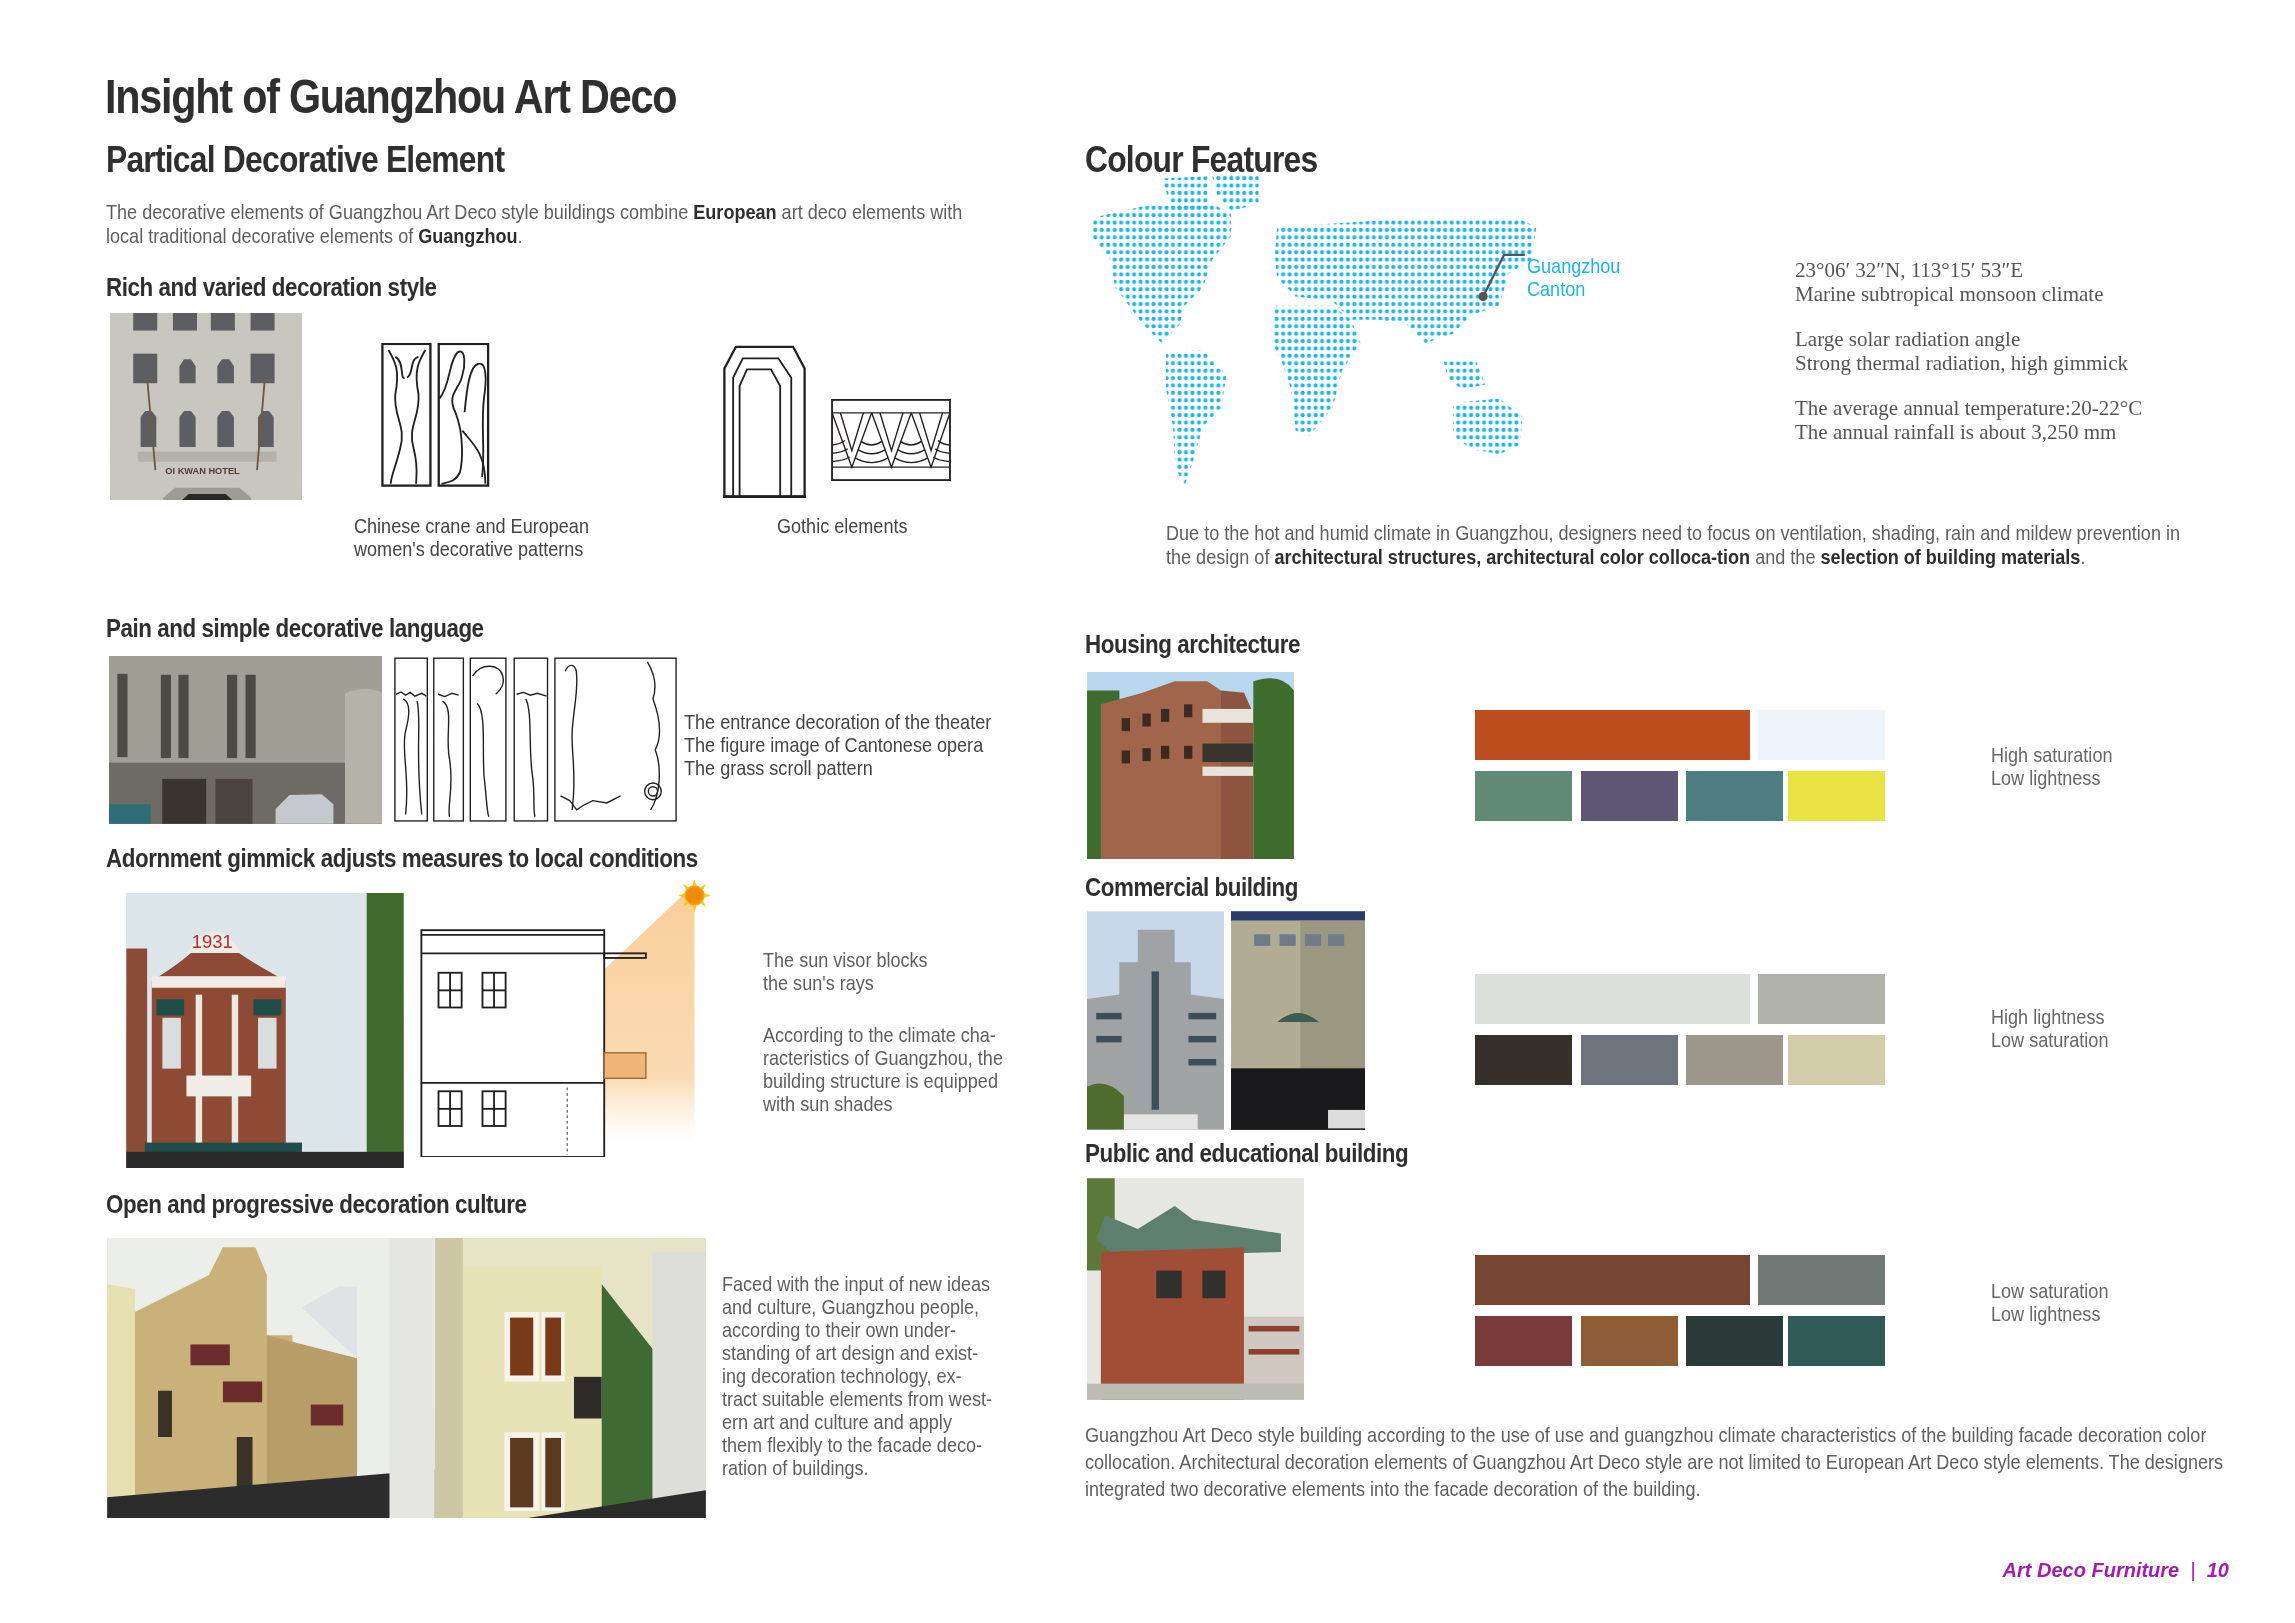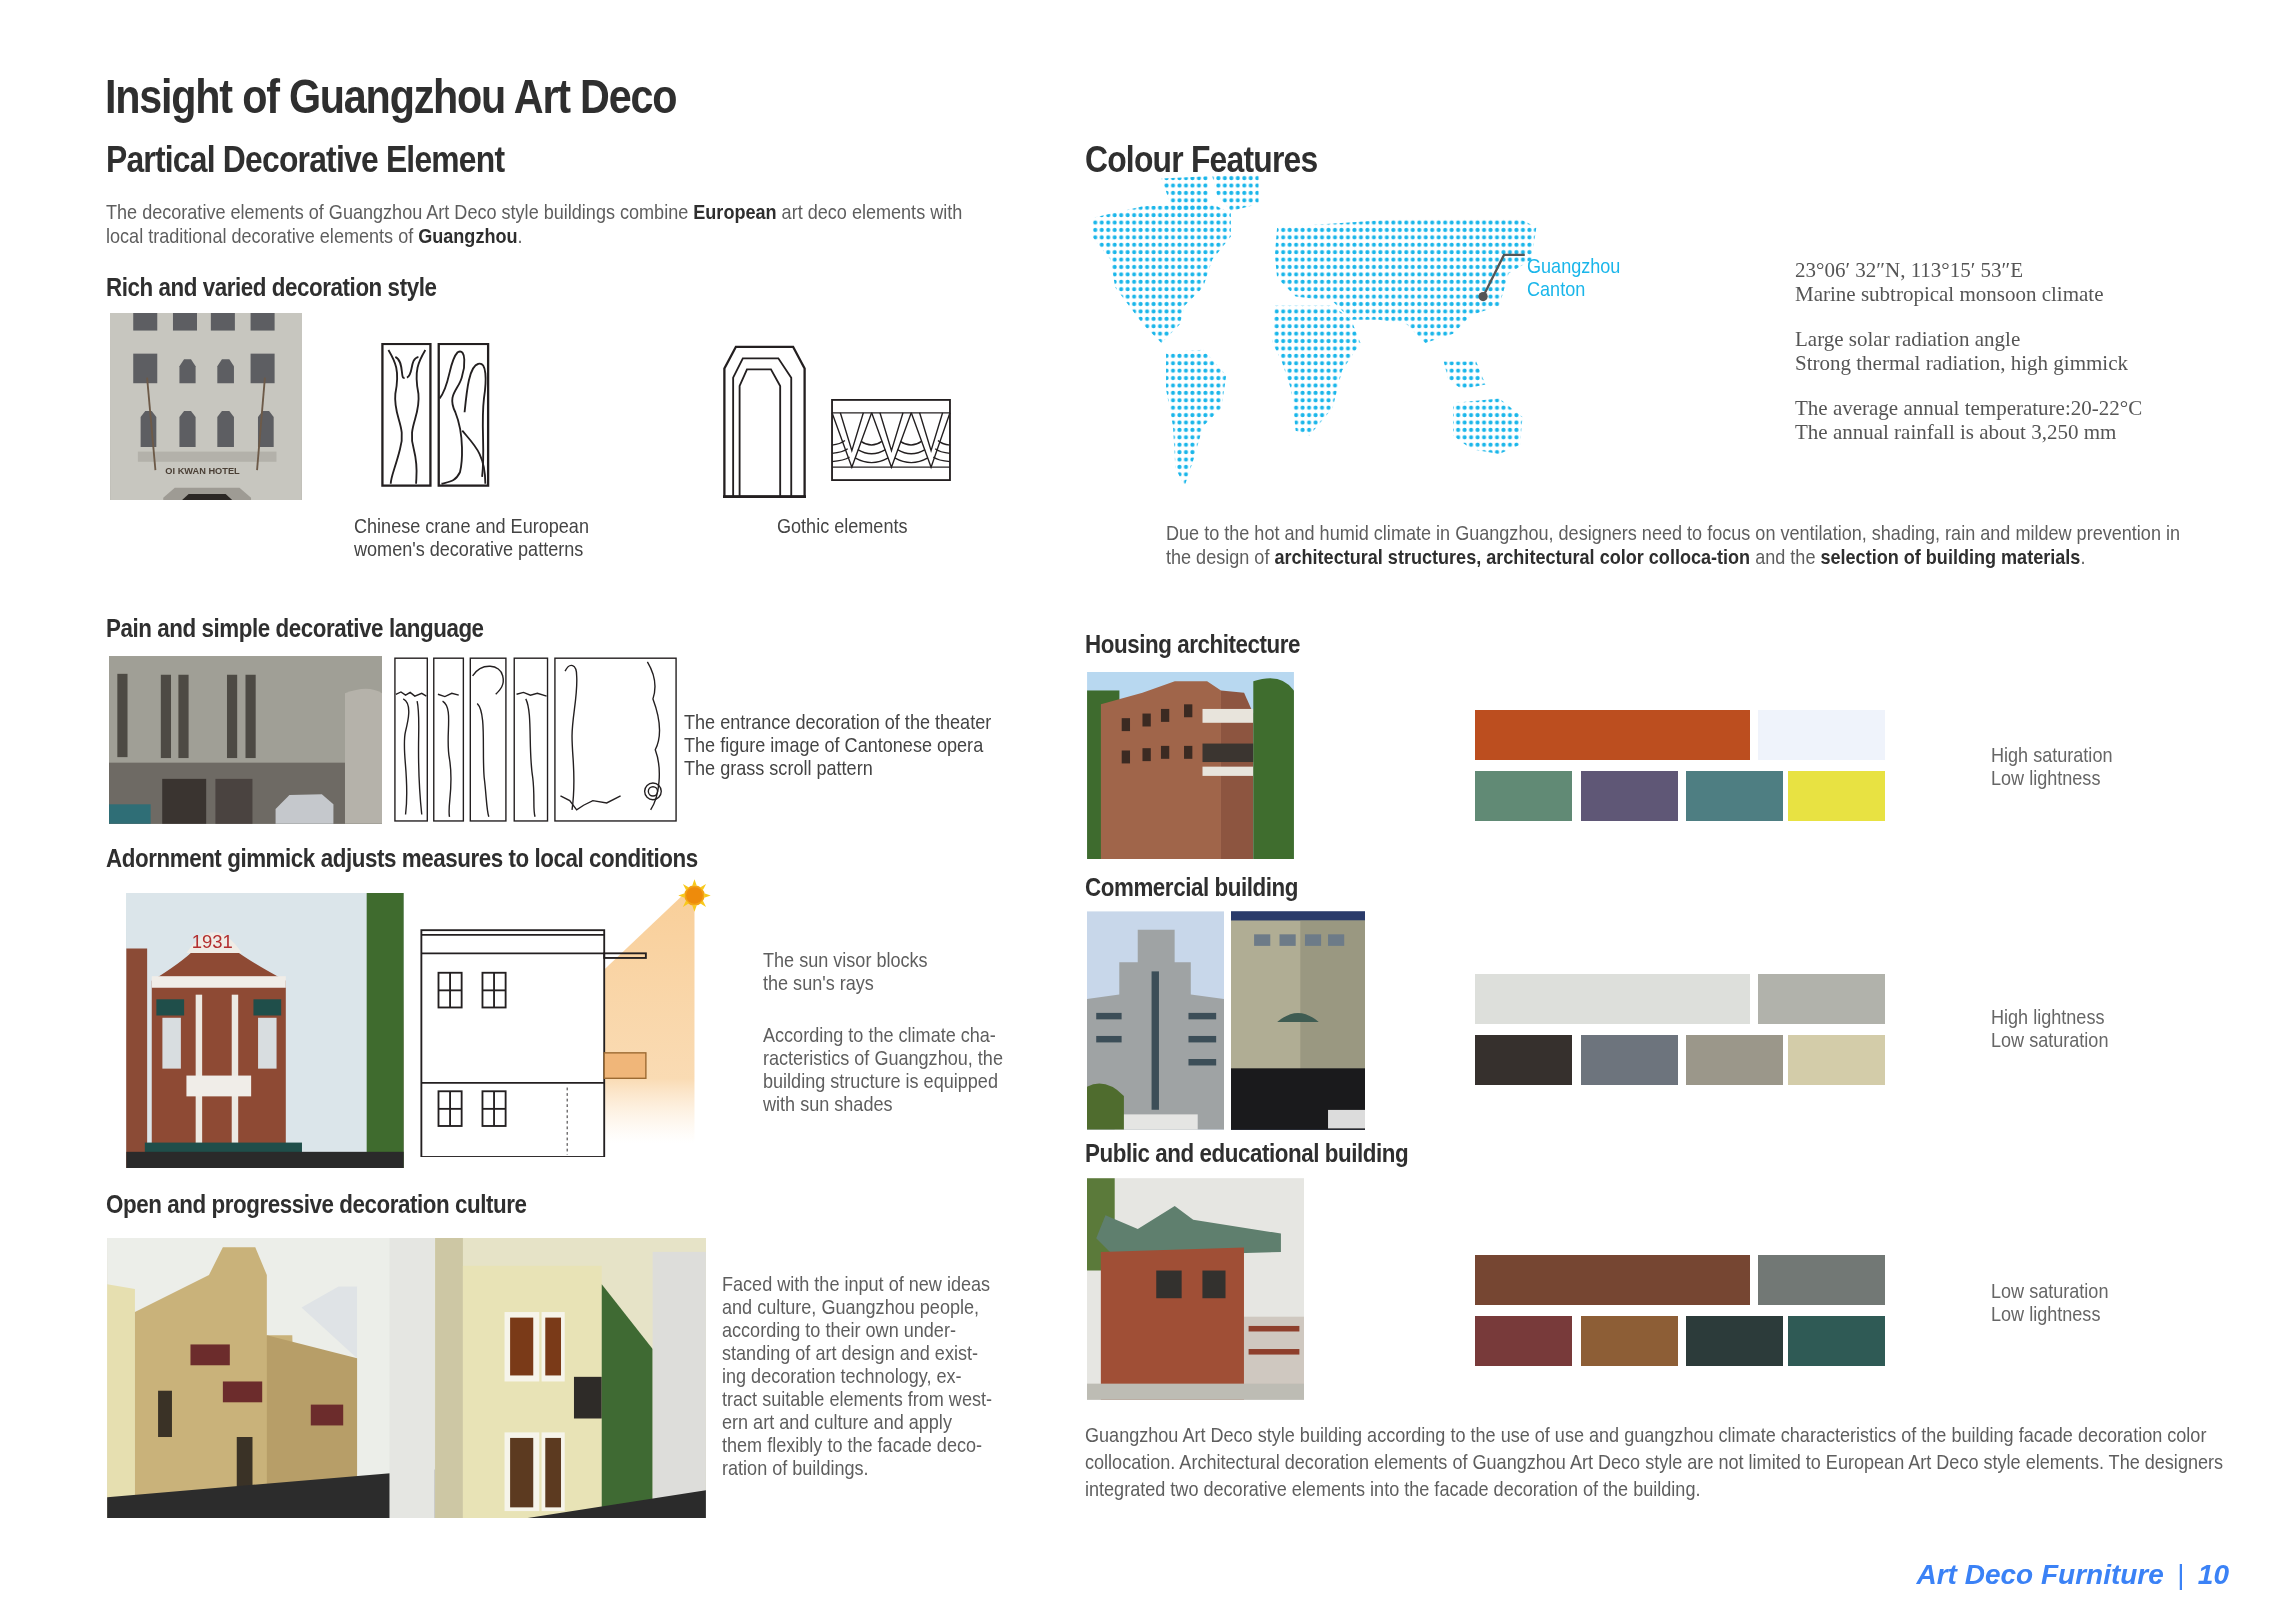--- a/index.html
+++ b/index.html
@@ -8,21 +8,21 @@
   .abs { position:absolute; }
   .h1 { font-size:48px; font-weight:700; color:#2f2f2f; letter-spacing:-1.4px; transform:scaleX(0.86); transform-origin:left top; white-space:nowrap; }
   .h2 { font-size:37px; font-weight:700; color:#2f2f2f; letter-spacing:-0.9px; transform:scaleX(0.86); transform-origin:left top; white-space:nowrap; }
   .h3 { font-size:26px; font-weight:700; color:#2f2f2f; letter-spacing:-0.5px; transform:scaleX(0.86); transform-origin:left top; white-space:nowrap; }
   .body { font-size:21px; color:#5e5e5e; line-height:24px; transform:scaleX(0.86); transform-origin:left top; }
   .body b { color:#2e2e2e; }
   .small { font-size:21px; color:#444; line-height:23px; transform:scaleX(0.86); transform-origin:left top; white-space:nowrap; }
   .photo { position:absolute; overflow:hidden; }
   .swatch { position:absolute; }
   .center { text-align:left;font-family:Liberation Serif, serif; }
-  .footer { font-size:28px; font-style:italic; font-weight:700; color:#3b82f6; white-space:nowrap; }
+  .footer { font-size:20px; font-style:italic; font-weight:700; color:#a21caf; white-space:nowrap; }
 </style>
 </head>
 <body>
 
 <div class="abs h1" style="left:105px;top:69px;">Insight of Guangzhou Art Deco</div>
 
 <div class="abs h2" style="left:106px;top:139px;">Partical Decorative Element</div>
 
 <div class="abs body" style="left:106px;top:200px;width:1018px;">
   <span>The decorative elements of Guangzhou Art Deco style buildings combine </span><b>European</b><span> art deco elements with local traditional decorative elements of </span><b>Guangzhou</b><span>.</span>

